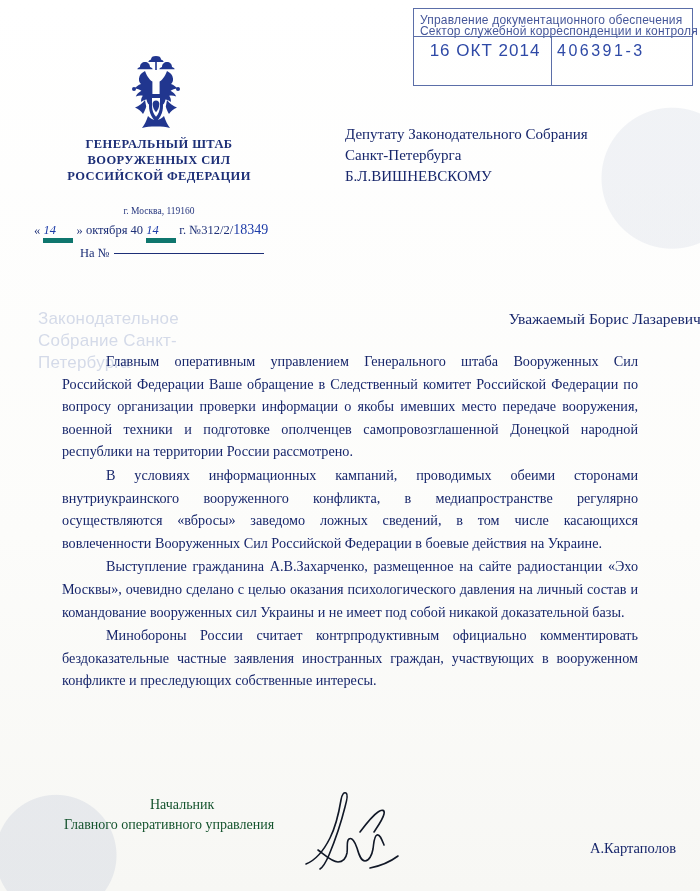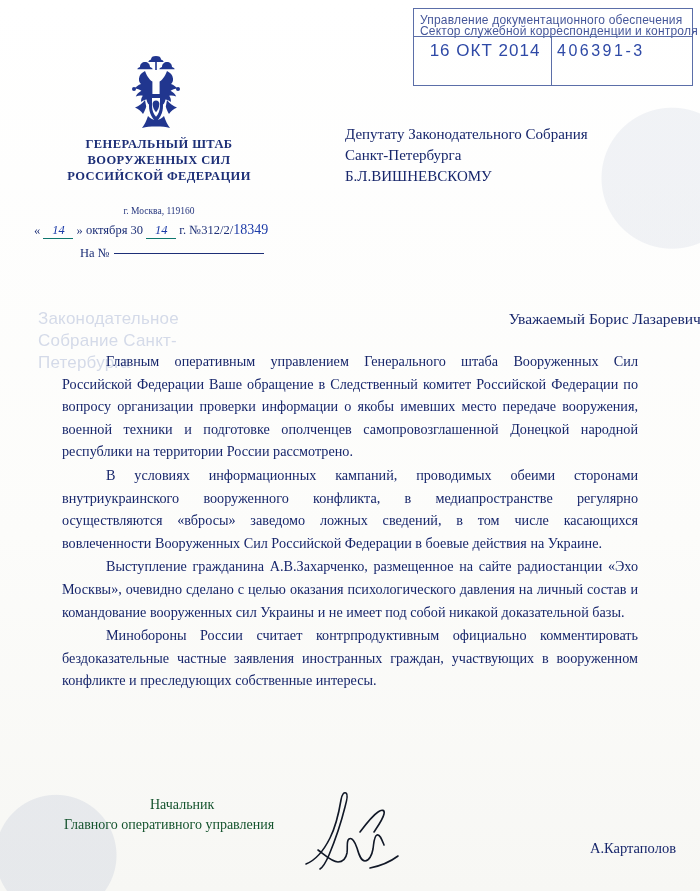--- a/index.html
+++ b/index.html
@@ -130,23 +130,23 @@
     position: absolute;
     left: 34px;
     top: 222px;
     width: 300px;
     font-size: 12.5px;
     color: #1d2f77;
     white-space: nowrap;
   }
   .date-row .u {
     display: inline-block;
-    border-bottom: 1px solid #0f766e;
+    border-bottom: 5px solid #0f766e;
     min-width: 30px;
-    text-align: center;
+    text-align: left;
   }
   .hand {
     font-family: "Liberation Serif", serif;
     font-style: italic;
     color: #1c3ba8;
   }
   .hand-num {
     font-family: "Liberation Serif", serif;
     color: #1c3ba8;
     font-size: 14px;
@@ -296,21 +296,21 @@
     <div>ВООРУЖЕННЫХ СИЛ</div>
     <div>РОССИЙСКОЙ ФЕДЕРАЦИИ</div>
   </div>
   <div class="city">г. Москва, 119160</div>
 
   <div class="date-row">
     <span>«</span>
     <span class="u hand">14</span>
     <span>»</span>
     <span>октября</span>
-    <span>30</span>
+    <span>40</span>
     <span class="u hand">14</span>
     <span>г.</span>
     <span>№</span><span>312/2/</span><span class="hand-num">18349</span>
   </div>
   <div class="na-row">
     <span>На №</span><span class="rule"></span>
   </div>
 
   <div class="addressee">
     <div>Депутату Законодательного Собрания</div>

